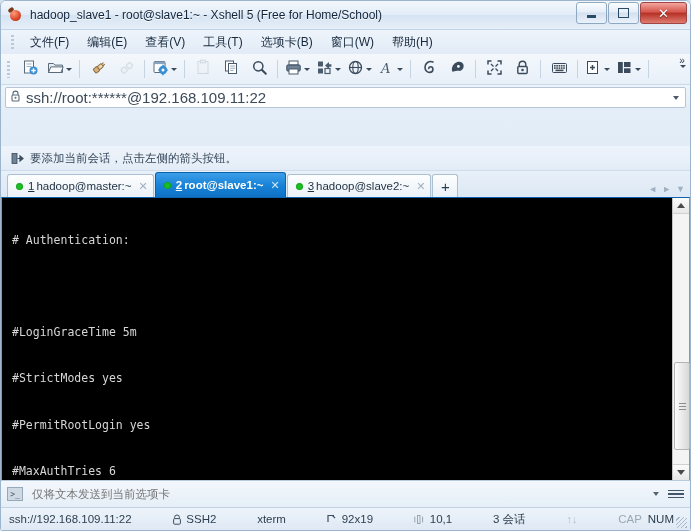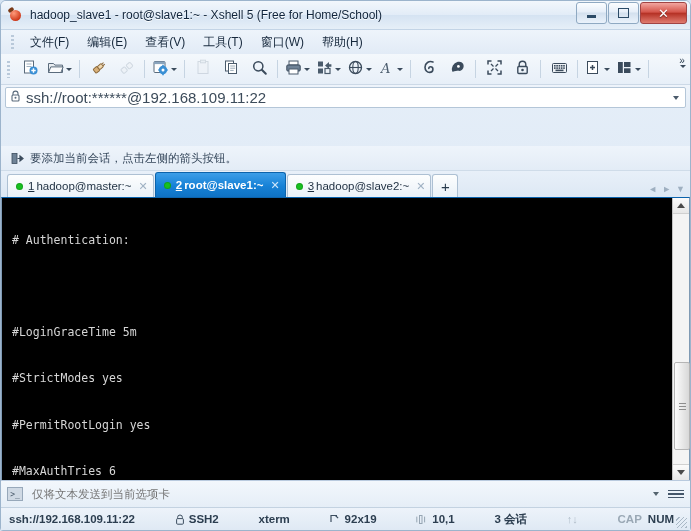--- a/index.html
+++ b/index.html
@@ -190,21 +190,20 @@
   .send-menu{
     width:16px;display:flex;flex-direction:column;justify-content:center;gap:2px;margin-right:4px;
   }
   .send-menu i{display:block;height:1.5px;background:#44566a;}
   
   .statusbar{
     height:22px;flex:0 0 22px;display:flex;align-items:center;
     background:linear-gradient(180deg,#edf3fa,#dfe9f4);
     border-top:1px solid #c3d2e1;font-size:11.5px;color:#2c3e50;padding-left:8px;
     position:relative;
-    font-weight:bold;
   }
   .st{display:flex;align-items:center;white-space:nowrap;}
   .st.u{color:#9aa8b5;}
   .sp{flex:1;}
   .st-ico{margin-right:4px;display:inline-flex;align-items:center;}
   .resize-grip{
     position:absolute;right:3px;bottom:2px;width:11px;height:11px;
     background:
       repeating-linear-gradient(135deg,transparent 0 2px,#a9b8c6 2px 3px);
   }
@@ -233,20 +232,21 @@
       </div>
     </div>
   </div>
 
   <div class="menubar">
     <div class="grip"></div>
     <div class="menu-item">文件(F)</div>
     <div class="menu-item">编辑(E)</div>
     <div class="menu-item">查看(V)</div>
     <div class="menu-item">工具(T)</div>
+    <div class="menu-item">选项卡(B)</div>
     <div class="menu-item">窗口(W)</div>
     <div class="menu-item">帮助(H)</div>
   </div>
 
   <div class="toolbar">
     <div class="grip"></div>
 
     <div class="tbtn">
       <span>
         <svg width="17" height="17" viewBox="0 0 17 17">

